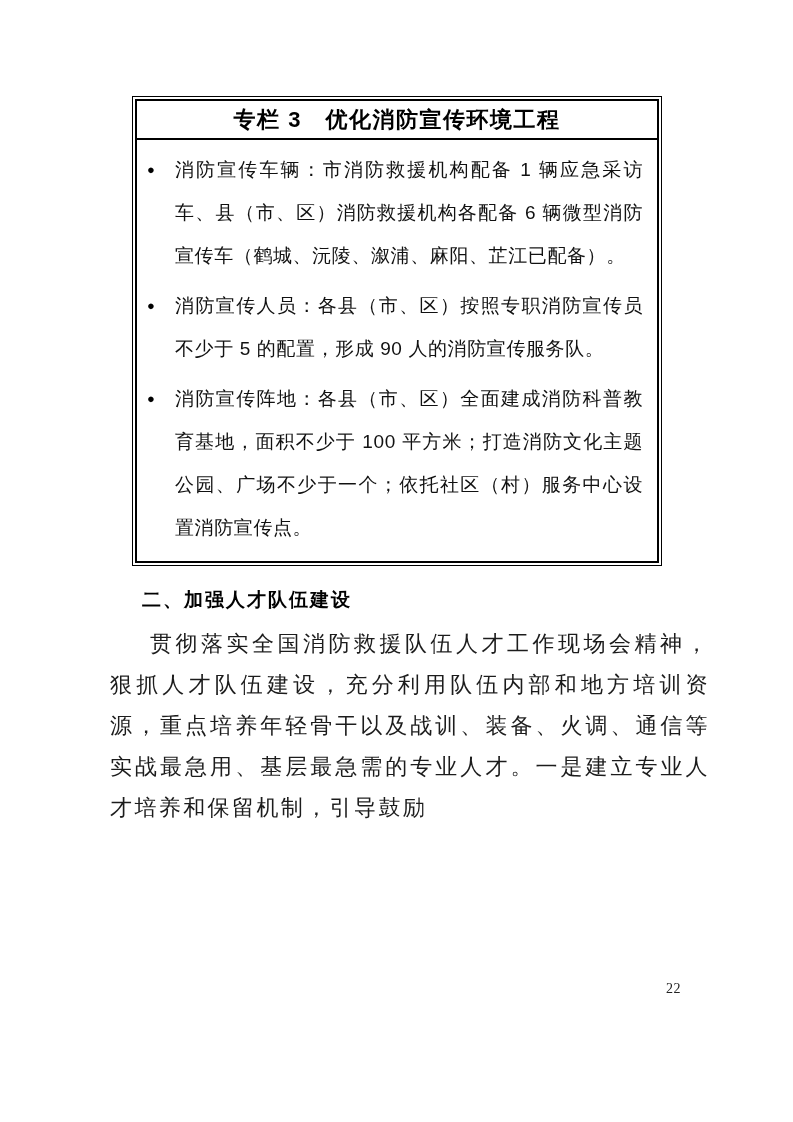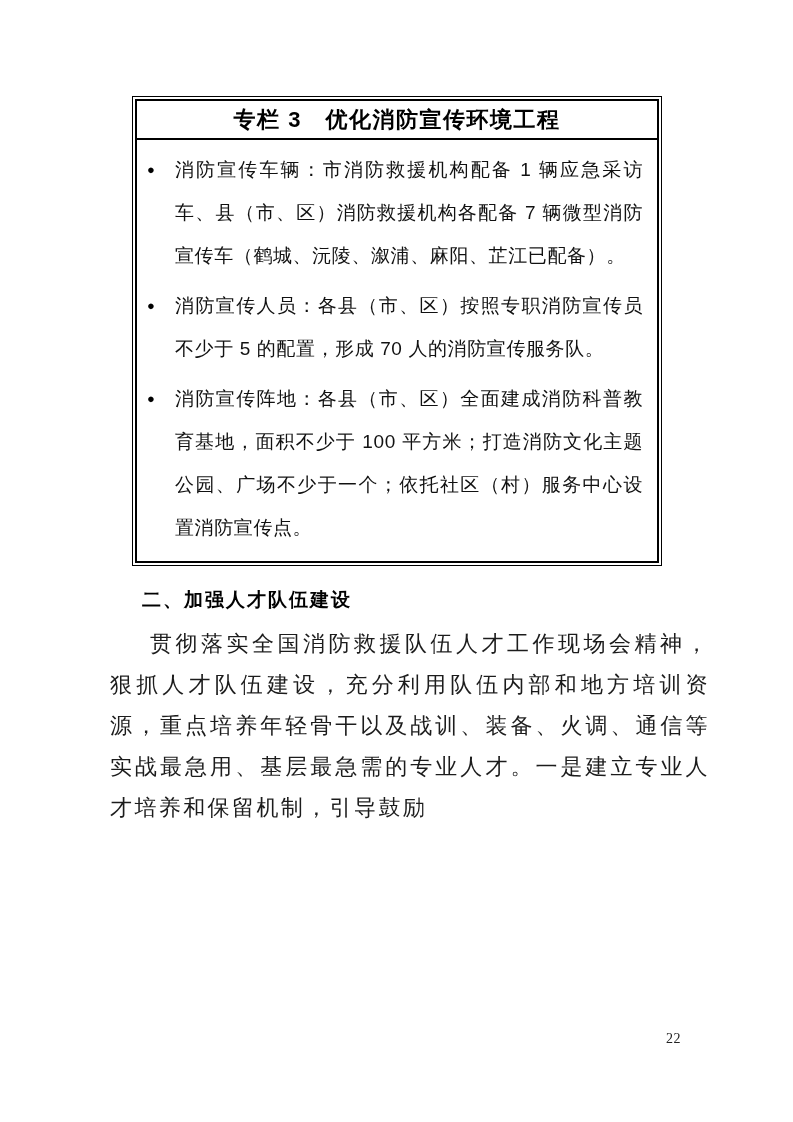--- a/index.html
+++ b/index.html
@@ -80,47 +80,47 @@
     letter-spacing: 2px;
     color: #000;
   }
   .para-indent {
     margin-top: 6px;
     text-indent: 40px;
   }
   .page-number {
     position: absolute;
     left: 666px;
-    top: 1031px;
+    top: 981px;
     font-size: 14px;
     letter-spacing: 0.5px;
     color: #222;
     font-family: "Liberation Serif", "DejaVu Serif", serif;
   }
 </style>
 </head>
 <body>
 
 <div class="page">
   <div class="content">
 
 
     <div class="callout">
       <div class="callout-inner">
         <div class="callout-title">专栏 3　优化消防宣传环境工程</div>
         <div class="callout-body">
 
           <div class="bullet-item">
             <span class="bullet-glyph">●</span>
-            <span class="bullet-text">消防宣传车辆：市消防救援机构配备 1 辆应急采访车、县（市、区）消防救援机构各配备 7 辆微型消防宣传车（鹤城、沅陵、溆浦、麻阳、芷江已配备）。</span>
+            <span class="bullet-text">消防宣传车辆：市消防救援机构配备 1 辆应急采访车、县（市、区）消防救援机构各配备 6 辆微型消防宣传车（鹤城、沅陵、溆浦、麻阳、芷江已配备）。</span>
           </div>
 
           <div class="bullet-item">
             <span class="bullet-glyph">●</span>
-            <span class="bullet-text">消防宣传人员：各县（市、区）按照专职消防宣传员不少于 5 的配置，形成 70 人的消防宣传服务队。</span>
+            <span class="bullet-text">消防宣传人员：各县（市、区）按照专职消防宣传员不少于 5 的配置，形成 90 人的消防宣传服务队。</span>
           </div>
 
           <div class="bullet-item">
             <span class="bullet-glyph">●</span>
             <span class="bullet-text">消防宣传阵地：各县（市、区）全面建成消防科普教育基地，面积不少于 100 平方米；打造消防文化主题公园、广场不少于一个；依托社区（村）服务中心设置消防宣传点。</span>
           </div>
 
         </div>
       </div>
     </div>

